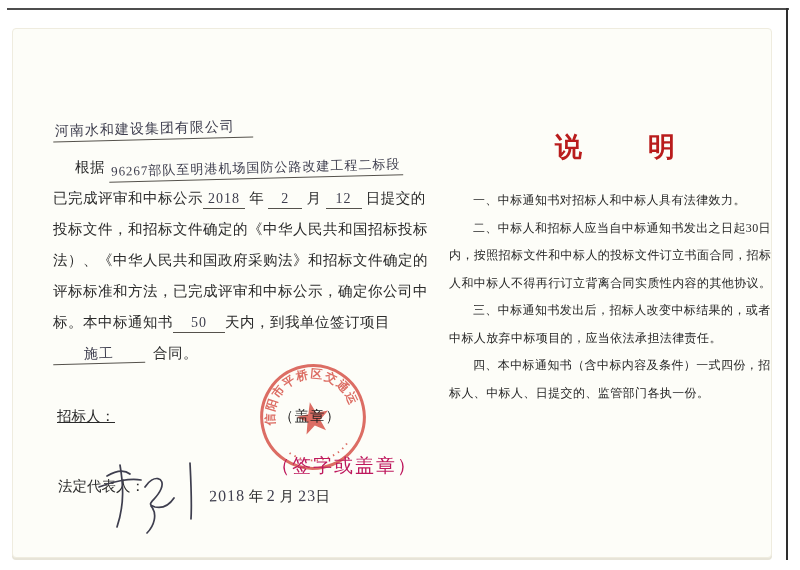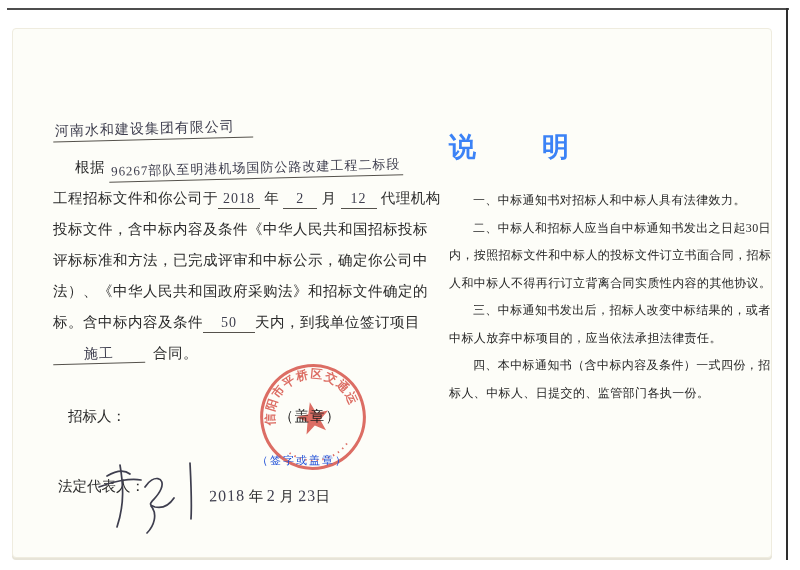--- a/index.html
+++ b/index.html
@@ -28,29 +28,29 @@
   .company-line{margin-bottom:8px;}
   .company-line .u{min-width:192px;text-align:left;padding:0 6px 1px 2px;}
   .genju-fill{min-width:245px;padding:0 2px 1px 2px;font-size:13px;}
   .u-year{min-width:42px;} .u-mo{min-width:34px;} .u-day{min-width:36px;font-family:Liberation Serif, serif;}
   .u-days{min-width:52px;} .u-contract{min-width:92px;margin-right:8px;}
   .sig-block{position:absolute;color:#2b2b2b;font-size:14.5px;}
   
   .stamp-wrap{position:absolute;left:243px;top:331px;width:114px;height:114px;transform:rotate(-12deg);}
   .stamp-wrap svg{opacity:.88;}
   .seal-label{position:absolute;left:266px;top:378px;font-size:14.5px;color:#222;z-index:1;letter-spacing:1px;}
-  .sign-or-seal{position:absolute;left:244px;top:424px;font-size:11px;color:#1d4ed8;letter-spacing:2px;}
+  .sign-or-seal{position:absolute;left:258px;top:424px;font-size:19px;color:#be185d;letter-spacing:2px;}
   .date-line{position:absolute;left:196px;top:458px;font-size:14.5px;color:#2b2b2b;}
   .date-line .hw{font-size:16px;}
   .signature-svg{position:absolute;left:80px;top:428px;}
   
   .right-page{position:absolute;left:436px;top:100px;width:336px;color:#262626;}
   .rp-title{
-    text-align:left;font-size:27px;font-weight:bold;letter-spacing:4px;
-    margin:0 0 22px 0;color:#3b82f6;
+    text-align:center;font-size:27px;font-weight:bold;letter-spacing:4px;
+    margin:0 0 22px 0;color:#b91c1c;
   }
   .rp-line{font-size:12px;line-height:27.5px;letter-spacing:.4px;white-space:nowrap;}
   .indent{text-indent:2em;}
 </style>
 </head>
 <body>
 
 <div class="scan-edge-top"></div>
 <div class="scan-edge-right"></div>
 
@@ -61,42 +61,42 @@
     <div class="pline company-line">
       <span class="u hw hw-tilt">河南水和建设集团有限公司</span>
     </div>
 
     <div class="pline" style="padding-left:22px;">
       <span>根据</span>
       <span class="u hw hw-tilt genju-fill">96267部队至明港机场国防公路改建工程二标段</span>
     </div>
 
     <div class="pline">
-      <span>工程招标文件和你公司于</span><span class="u hw u-year">2018</span>
+      <span>已完成评审和中标公示</span><span class="u hw u-year">2018</span>
       <span>年</span>
       <span class="u hw u-mo">2</span>
       <span>月</span>
       <span class="u hw u-day">12</span>
-      <span>代理机构</span>
+      <span>日提交的</span>
     </div>
 
-    <div class="pline">投标文件，含中标内容及条件《中华人民共和国招标投标</div>
+    <div class="pline">投标文件，和招标文件确定的《中华人民共和国招标投标</div>
+    <div class="pline">法）、《中华人民共和国政府采购法》和招标文件确定的</div>
     <div class="pline">评标标准和方法，已完成评审和中标公示，确定你公司中</div>
-    <div class="pline">法）、《中华人民共和国政府采购法》和招标文件确定的</div>
 
     <div class="pline">
-      <span>标。含中标内容及条件</span><span class="u hw u-days">50</span><span>天内，到我单位签订项目</span>
+      <span>标。本中标通知书</span><span class="u hw u-days">50</span><span>天内，到我单位签订项目</span>
     </div>
 
     <div class="pline">
       <span class="u hw hw-tilt u-contract">施工</span><span>合同。</span>
     </div>
   </div>
 
-  <div class="sig-block" style="left:55px;top:378px;">招标人：</div>
+  <div class="sig-block" style="left:44px;top:378px;text-decoration:underline;">招标人：</div>
   <div class="sig-block" style="left:45px;top:448px;">法定代表人：</div>
 
   <div class="seal-label">（盖章）</div>
 
   <div class="stamp-wrap">
     <svg width="114" height="114" viewBox="0 0 120 120">
       <defs>
         <path id="arcTop" d="M 60,60 m -41,0 a 41,41 0 1 1 82,0" fill="none"></path>
       </defs>
       <circle cx="60" cy="60" r="54" fill="none" stroke="#d85a50" stroke-width="3.2"></circle>

